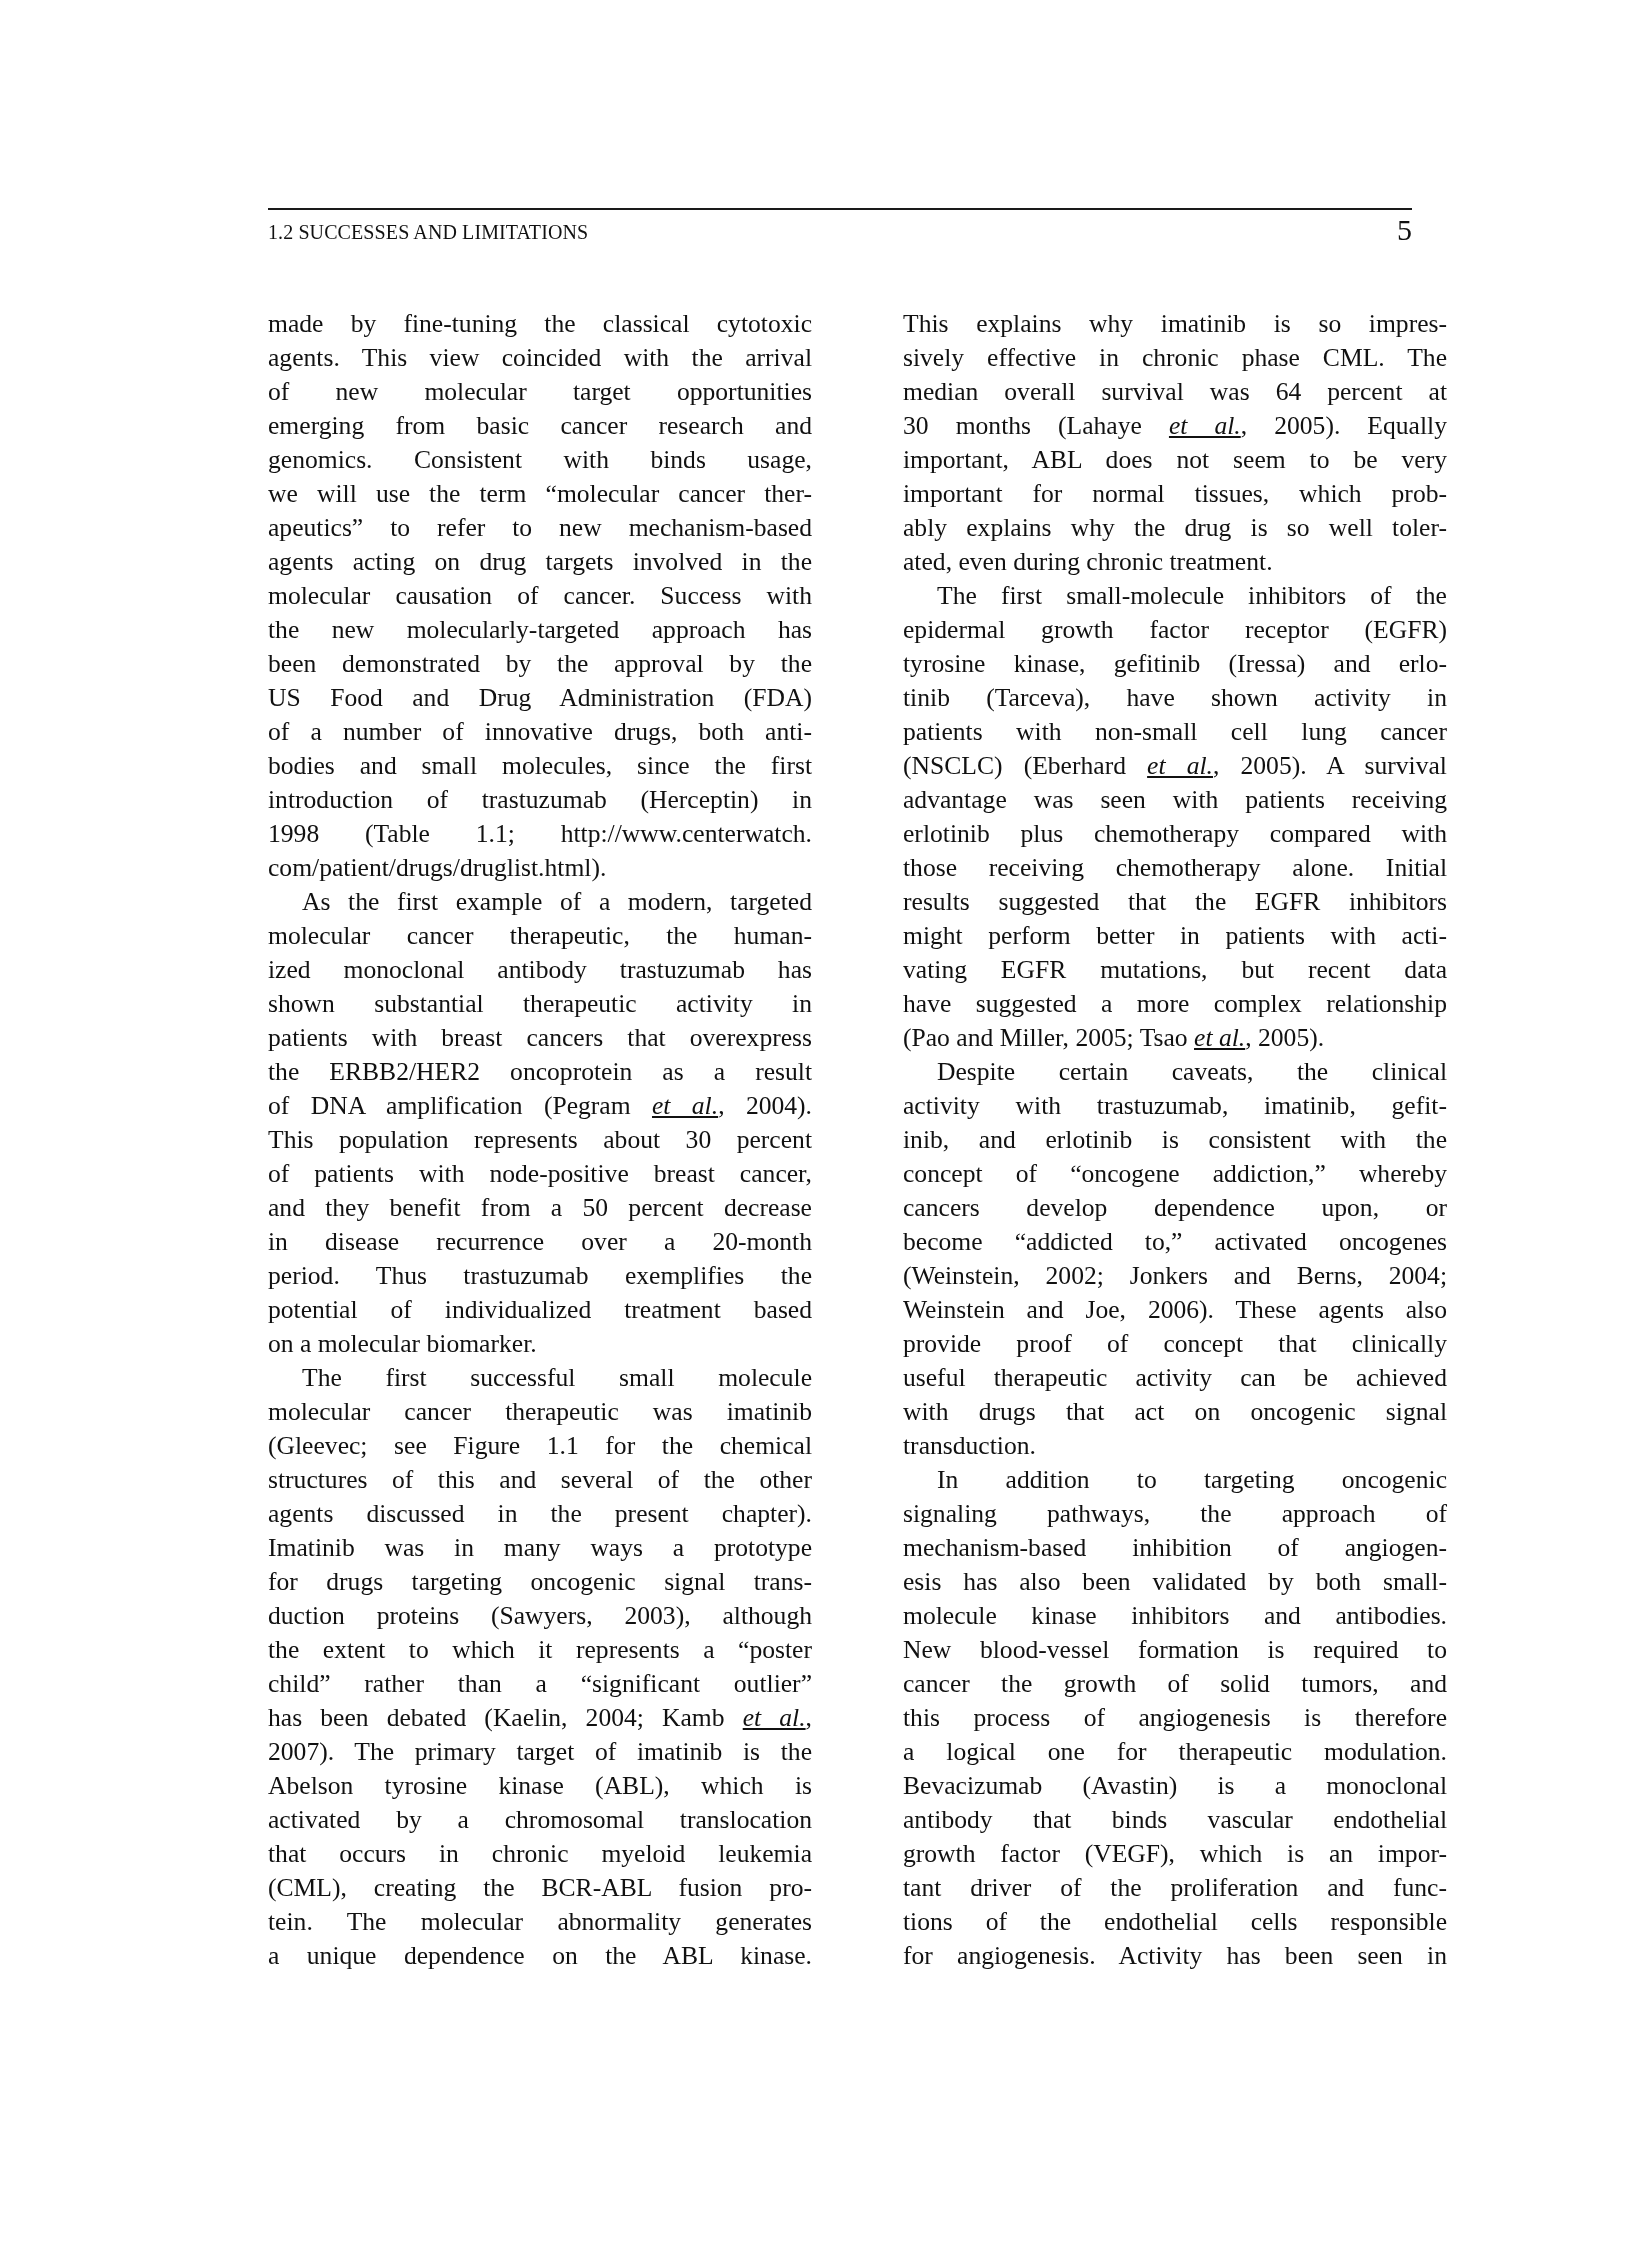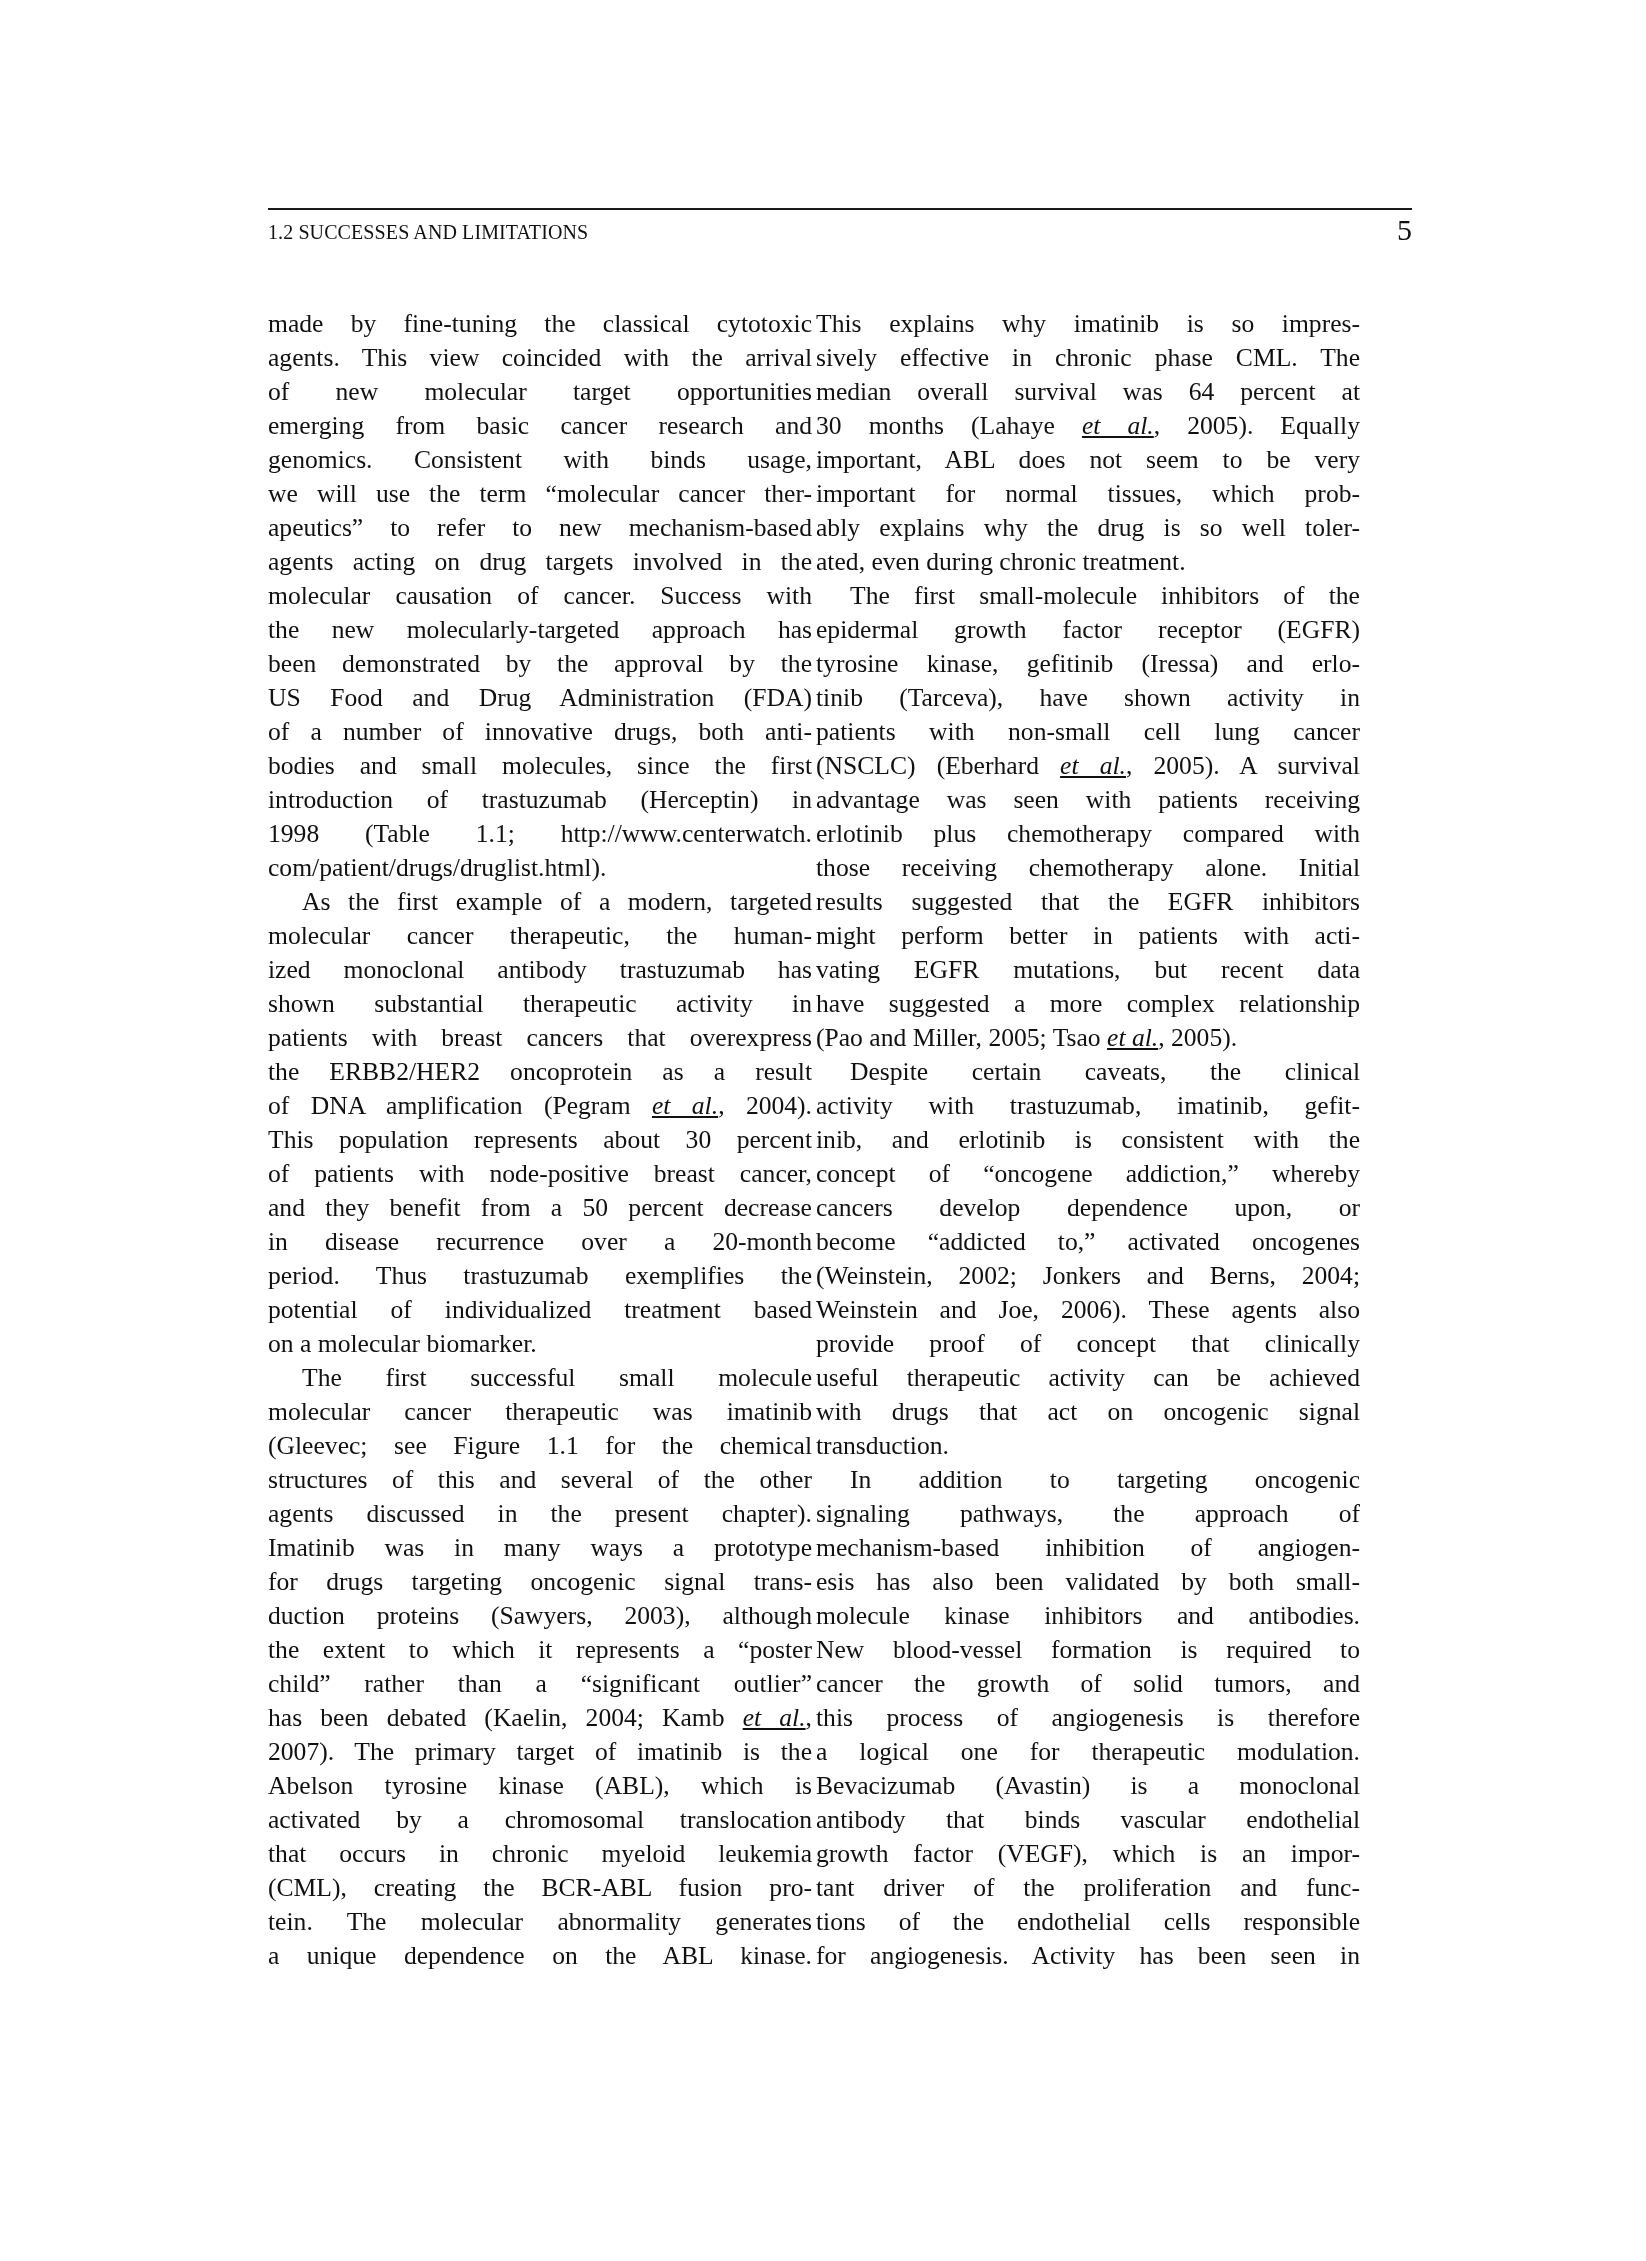--- a/index.html
+++ b/index.html
@@ -4,21 +4,21 @@
 <style>
   html, body { margin: 0; padding: 0; background: #ffffff; }
   body { width: 1647px; height: 2261px; position: relative; overflow: hidden;
          font-family: "Liberation Serif", "DejaVu Serif", serif; color: #111111; }
   .rule { position: absolute; left: 268px; top: 208px; width: 1144px; height: 2px; background: #1a1a1a; }
   .running-head { position: absolute; left: 268px; top: 220px; width: 1144px; text-align: left;
                   font-size: 20px; letter-spacing: 0.1px; line-height: 24.6px; }
   .folio { position: absolute; right: calc(1647px - 1412px); top: 213px; font-size: 30px; line-height: 33px; }
   .col { position: absolute; top: 281px; width: 544px; margin-top: 26px; }
   .col.left { left: 268px; }
-  .col.right { left: 816px; }
+  .col.right { left: 903px; }
   .line { display: block; height: 34px; line-height: 34px; font-size: 25.6px; white-space: nowrap;
           text-align: justify; text-align-last: justify; overflow: visible; }
   .line.last { text-align: center; text-align-last: left; }
   .line.indent { padding-left: 34px; }
   .line i { font-style: italic; text-decoration: underline; }
 </style>
 </head>
 <body>
 
 <div class="rule"></div>

